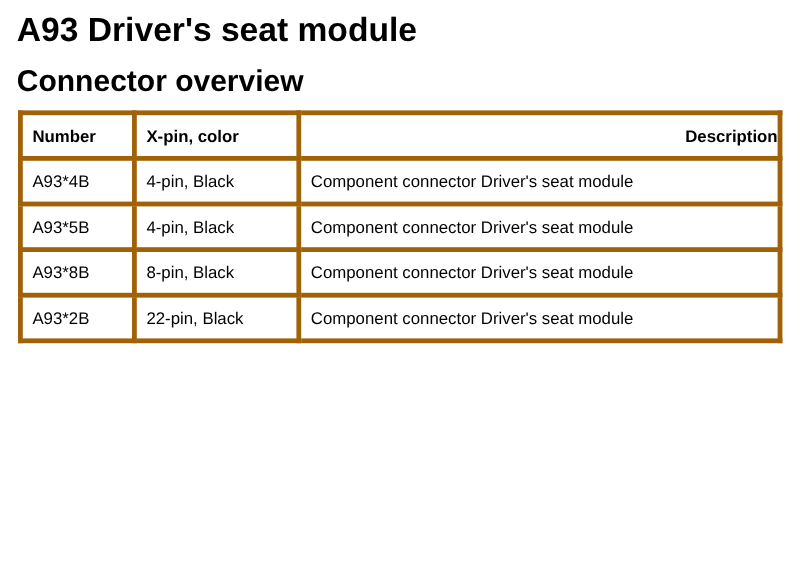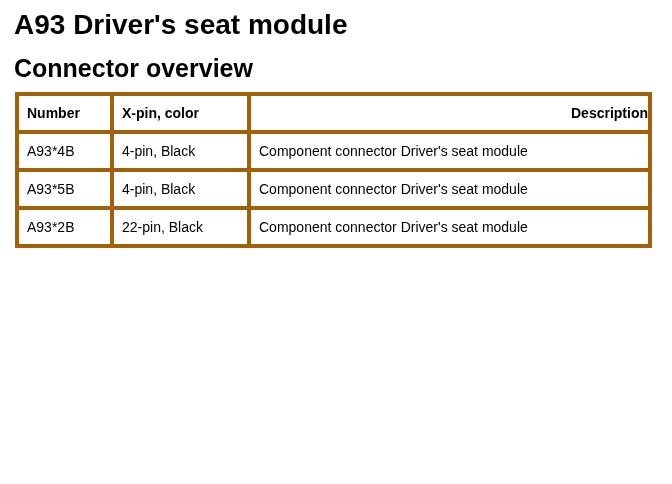--- a/index.html
+++ b/index.html
@@ -87,20 +87,25 @@
         <td>A93*4B</td>
         <td>4-pin, Black</td>
         <td>Component connector Driver's seat module</td>
       </tr>
       <tr>
         <td>A93*5B</td>
         <td>4-pin, Black</td>
         <td>Component connector Driver's seat module</td>
       </tr>
       <tr>
+        <td>A93*8B</td>
+        <td>8-pin, Black</td>
+        <td>Component connector Driver's seat module</td>
+      </tr>
+      <tr>
         <td>A93*2B</td>
         <td>22-pin, Black</td>
         <td>Component connector Driver's seat module</td>
       </tr>
     </tbody>
   </table>
 
 </div>
 
 </body></html>

